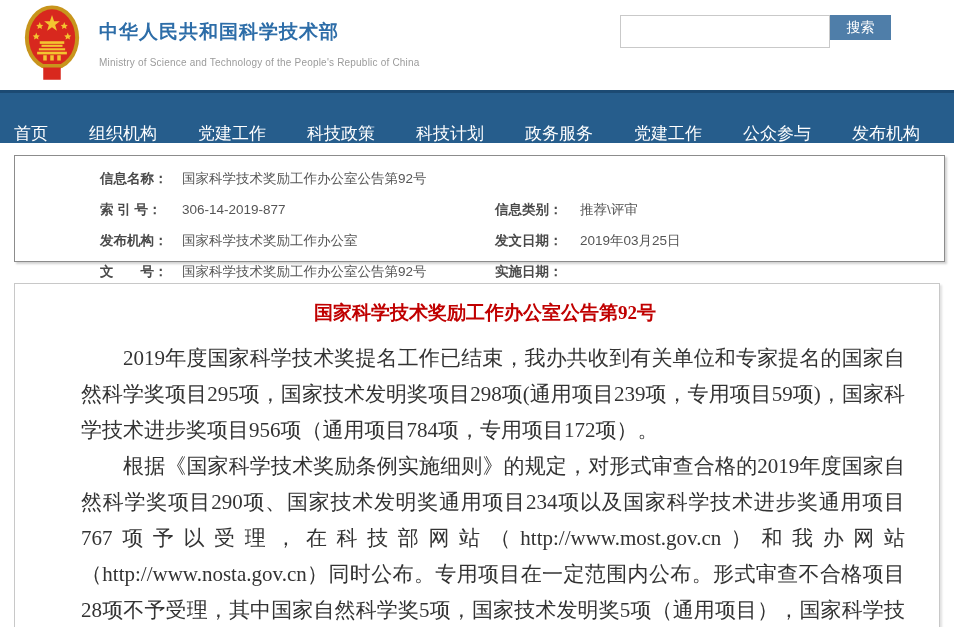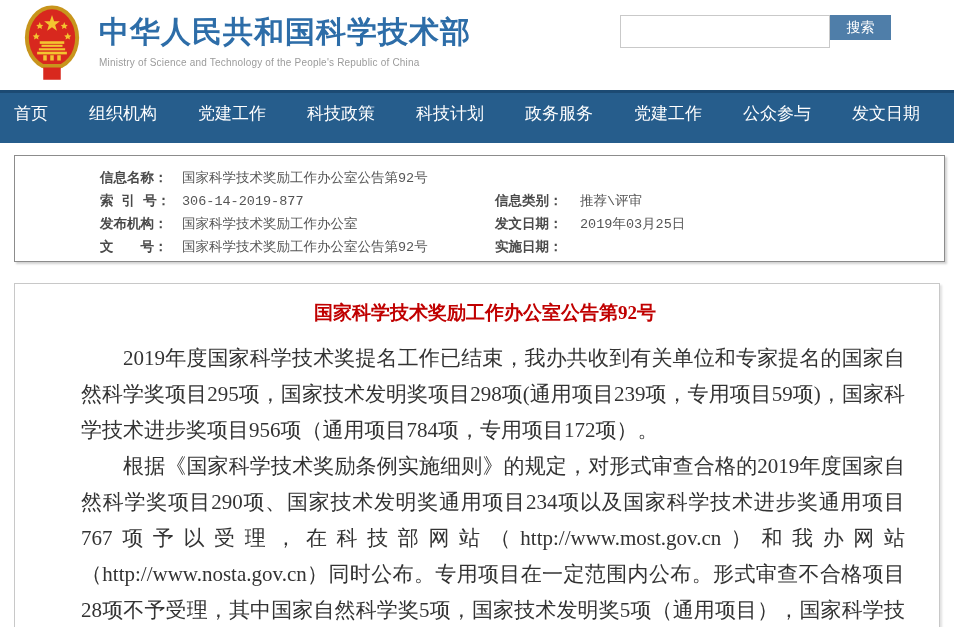--- a/index.html
+++ b/index.html
@@ -18,52 +18,52 @@
     width:954px;height:627px;overflow:hidden;position:relative;
     background:#ffffff;
     font-family:"Liberation Sans", sans-serif;
   }
 
   
   .header{height:90px;position:relative;background:#fff;}
   .emblem{position:absolute;left:24px;top:4px;width:56px;height:78px;}
   .title-block{position:absolute;left:99px;top:15px;}
   .site-title{
-    font-size:30px;font-weight:bold;color:var(--title-blue);
+    font-size:19px;font-weight:bold;color:var(--title-blue);
     letter-spacing:1px;line-height:34px;white-space:nowrap;
   }
   .site-subtitle{font-size:10px;color:#9b9b9b;margin-top:8px;letter-spacing:.2px;}
   .search{position:absolute;left:620px;top:15px;display:flex;}
   .search input{
     width:210px;height:33px;border:1px solid #c9c9c9;outline:none;
     padding:0 8px;font-size:14px;font-family:"Liberation Sans",sans-serif;
   }
   .search button{
     width:61px;height:25px;border:none;background:var(--btn-blue);
     color:#fff;font-size:14px;cursor:pointer;font-family:"Liberation Sans",sans-serif;
   }
 
   
   .nav{
     height:53px;background:var(--nav-bg);border-top:3px solid var(--nav-border);
-    display:flex;align-items:flex-end;padding:4px 14px;gap:41px;
+    display:flex;align-items:flex-start;padding:16px 14px;gap:41px;
   }
   .nav-item{
     color:#ffffff;font-size:17px;white-space:nowrap;cursor:pointer;line-height:50px;
   }
 
   
   .info-box{
     position:absolute;left:14px;top:155px;width:931px;height:107px;
     background:#fff;border:1px solid #8c8c8c;
     box-shadow:2px 2px 2px rgba(0,0,0,0.18);
   }
   .info-grid{
     display:grid;grid-template-columns:82px 313px 85px auto;
-    padding:13px 0 0 85px;font-size:13.5px;row-gap:4px;font-family:Liberation Mono, monospace;
+    padding:13px 0 0 85px;font-size:13.5px;row-gap:12px;
   }
   .info-label{font-weight:bold;color:var(--label-gray);line-height:19px;white-space:pre;}
   .info-value{color:var(--value-gray);line-height:19px;white-space:nowrap;}
 
   
   .article-box{
     position:absolute;left:14px;top:283px;width:926px;height:400px;
     background:#fff;border:1px solid #c8c8c8;
     box-shadow:2px 2px 2px rgba(0,0,0,0.12);
     padding:16px 34px 30px 66px;
@@ -115,21 +115,21 @@
 
 <div class="nav">
   <span class="nav-item">首页</span>
   <span class="nav-item">组织机构</span>
   <span class="nav-item">党建工作</span>
   <span class="nav-item">科技政策</span>
   <span class="nav-item">科技计划</span>
   <span class="nav-item">政务服务</span>
   <span class="nav-item">党建工作</span>
   <span class="nav-item">公众参与</span>
-  <span class="nav-item">发文日期</span>
+  <span class="nav-item">发布机构</span>
 </div>
 
 <div class="info-box">
   <div class="info-grid">
     <div class="info-label">信息名称：</div>
     <div class="info-value">国家科学技术奖励工作办公室公告第92号</div>
     <div class="info-label"></div>
     <div class="info-value"></div>
 
     <div class="info-label">索 引 号：</div>

